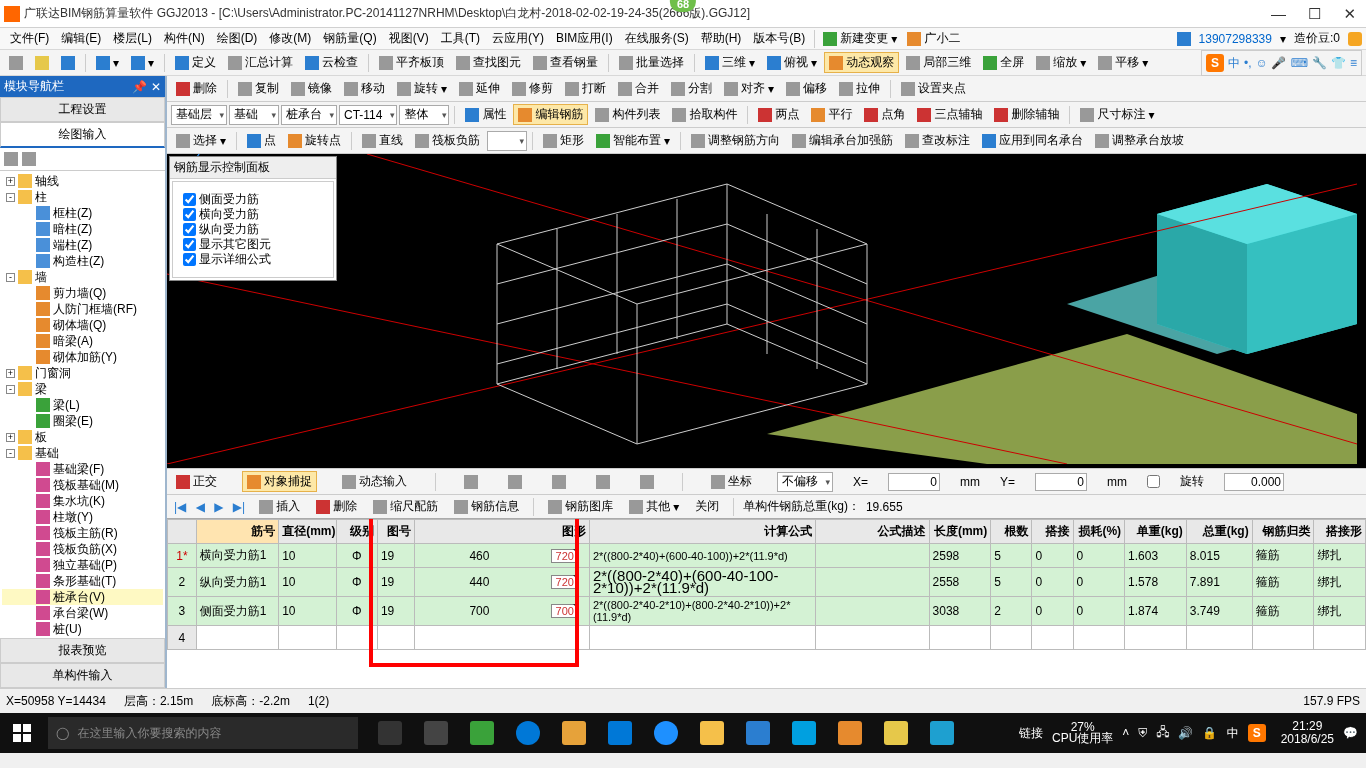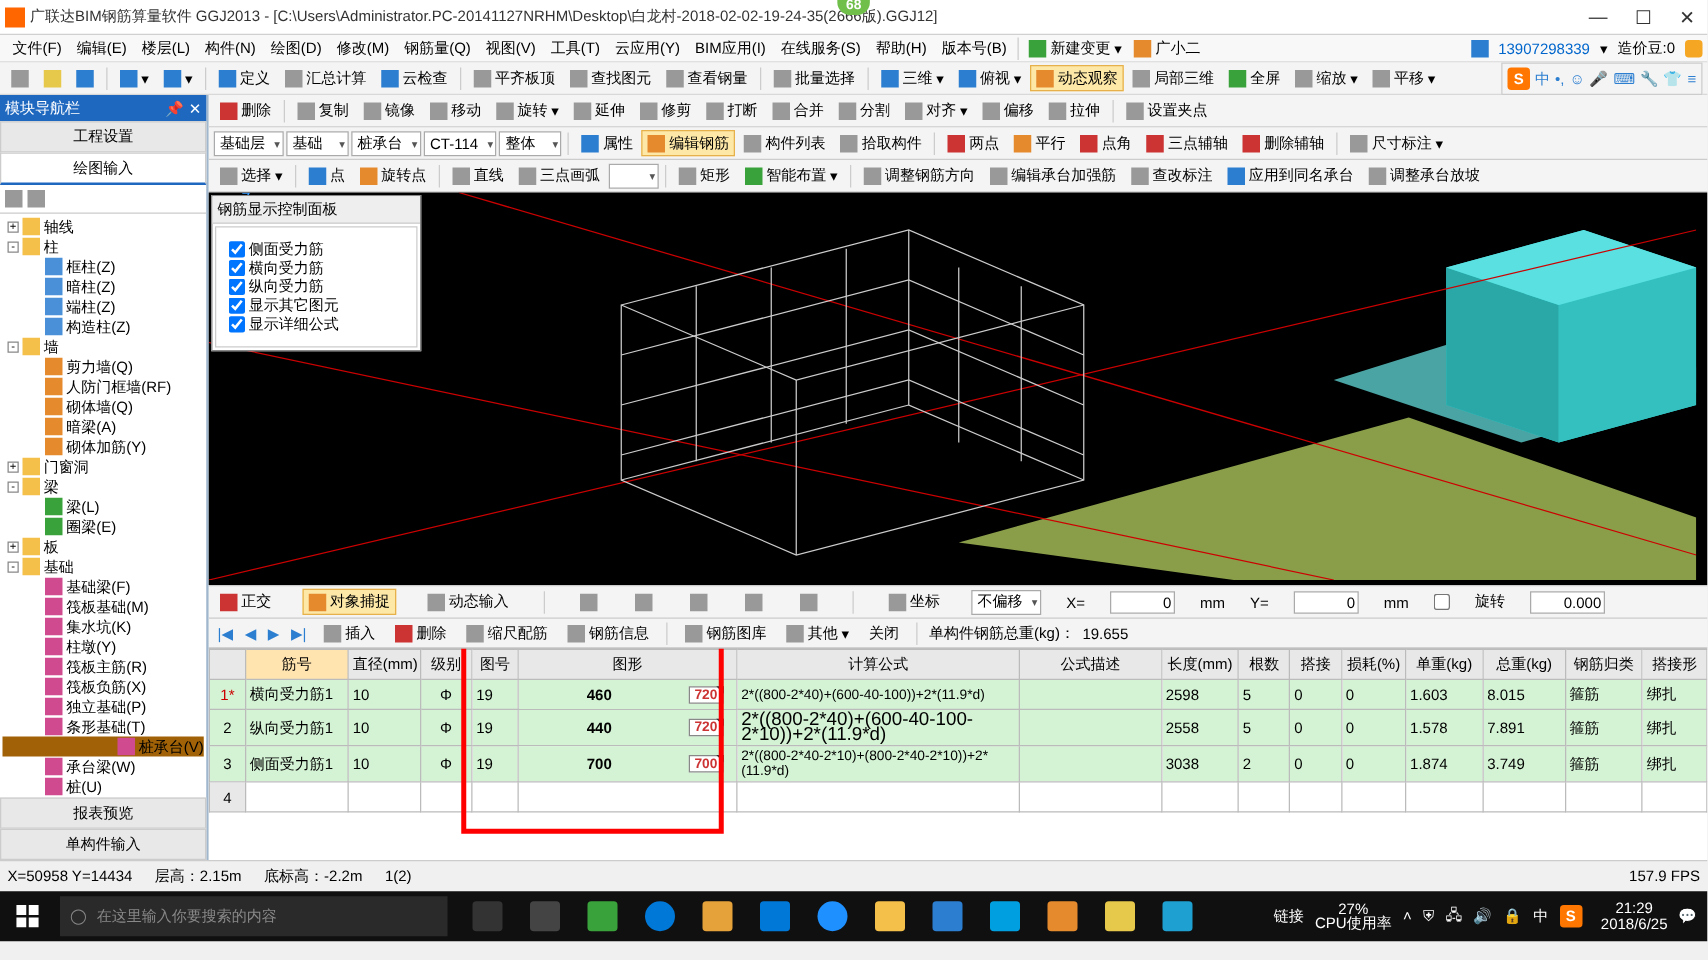--- a/index.html
+++ b/index.html
@@ -48,21 +48,21 @@
 .tree { flex: 1; overflow: auto; padding: 2px; font-size: 12px; line-height: 16px; }
 .tree .nd { display: flex; align-items: center; gap: 3px; padding: 0 0 0 4px; cursor: pointer; white-space: nowrap; }
 .tree .nd.lvl2 { padding-left: 34px; }
 .tree .nd .exp { width: 9px; height: 9px; border: 1px solid #888; text-align: center; line-height: 7px; font-size: 9px; display: inline-block; }
 .tree .nd .fico { width: 14px; height: 14px; display: inline-block; }
 .tree .nd .fico.folder { background: #f5c04a; }
 .tree .nd .fico.col { background: #4a90d9; }
 .tree .nd .fico.wall { background: #e68a2e; }
 .tree .nd .fico.beam { background: #3aa23a; }
 .tree .nd .fico.found { background: #d04a90; }
-.tree .nd.sel { background: #a16207; justify-content: flex-end; }
+.tree .nd.sel { background: #fef9c3; }
 
 .rightpanel { flex: 1; display: flex; flex-direction: column; position: relative; }
 .rp-toolbar { height: 26px; background: #f4f4f4; border-bottom: 1px solid #ccc; display: flex; align-items: center; padding: 0 4px; gap: 2px; }
 .rp-toolbar2, .rp-toolbar3 { height: 26px; background: #f4f4f4; border-bottom: 1px solid #ccc; display: flex; align-items: center; padding: 0 4px; gap: 2px; white-space: nowrap; overflow: hidden; }
 
 .canvas { flex: 1; background: #000; position: relative; overflow: hidden; }
 .canvas svg { position: absolute; left: 0; top: 0; }
 
 .floatpanel { position: absolute; left: 2px; top: 2px; width: 168px; background: #fff; border: 1px solid #888; z-index: 10; }
 .floatpanel .fp-title { background: #eee; padding: 2px 4px; border-bottom: 1px solid #ccc; }
@@ -75,24 +75,24 @@
 .snapbar { height: 26px; background: #f4f4f4; border-top: 1px solid #ccc; display: flex; align-items: center; padding: 0 4px; gap: 20px; }
 .snapbar .tbtn.toggled { background: #fde8a8; border: 1px solid #e6b14a; }
 .snapbar input.num { width: 52px; height: 18px; text-align: right; border: 1px solid #aaa; padding: 0 2px; }
 
 .gridtoolbar { height: 24px; background: #f4f4f4; border-top: 1px solid #ccc; display: flex; align-items: center; padding: 0 4px; gap: 6px; position: relative; }
 .gridtoolbar .nav span { cursor: pointer; color: #2b7ed0; padding: 0 3px; }
 
 .datagrid { border-top: 1px solid #aaa; background: #fff; overflow: auto; height: 170px; position: relative; }
 .datagrid table { border-collapse: collapse; width: 100%; table-layout: fixed; }
 .datagrid th, .datagrid td { border: 1px solid #bbb; padding: 2px 3px; font-size: 12px; text-align: left; height: 24px; overflow: hidden; white-space: nowrap; }
-.datagrid th { background: #e8e8e8; text-align: center; font-weight: normal; }
+.datagrid th { background: #e8e8e8; text-align: right; font-weight: bold; }
 .datagrid td.cen { text-align: center; }
 .datagrid tr.rowsel td { background: #d4f2d4; }
-.datagrid td.tag-cell { position: relative; text-align: center; padding-right: 48px; font-weight: bold; }
+.datagrid td.tag-cell { position: relative; text-align: center; padding-right: 48px; }
 .datagrid td.tag-cell .tag { position: absolute; right: 10px; top: 50%; transform: translateY(-50%); border: 1px solid #888; padding: 0 4px; color: #cc3333; font-size: 11px; background: #fff; }
 .datagrid td.tag-cell .tag:after { content: ""; position: absolute; right: -1px; top: -1px; width: 0; height: 0; border-left: 6px solid transparent; border-top: 6px solid #333; }
 .datagrid .rownum { background: #e8e8e8; text-align: center; width: 28px; }
 .datagrid .rownum.mark { color: #cc0000; }
 .redframe { position: absolute; border: 4px solid #ff0000; pointer-events: none; z-index: 20; }
 
 
 .statusbar { height: 20px; background: #f0f0f0; border-top: 1px solid #ccc; display: flex; align-items: center; padding: 12px 6px; gap: 18px; font-size: 12px; }
 .statusbar .right { margin-left: auto; }
 
@@ -484,21 +484,21 @@
           <span class="ic orange"></span>
           <span>旋转点</span>
         </span>
         <span class="sep"></span>
       <span class="tbtn">
           <span class="ic"></span>
           <span>直线</span>
         </span>
       <span class="tbtn">
           <span class="ic"></span>
-          <span>三点画弧</span>
+          <span>筏板负筋</span>
         </span>
       <span class="dd" style="min-width:40px"></span>
         <span class="sep"></span>
       <span class="tbtn">
           <span class="ic"></span>
           <span>矩形</span>
         </span>
       <span class="tbtn"><span class="ic green"></span><span>智能布置</span>▾</span>
         <span class="sep"></span>
       <span class="tbtn">

